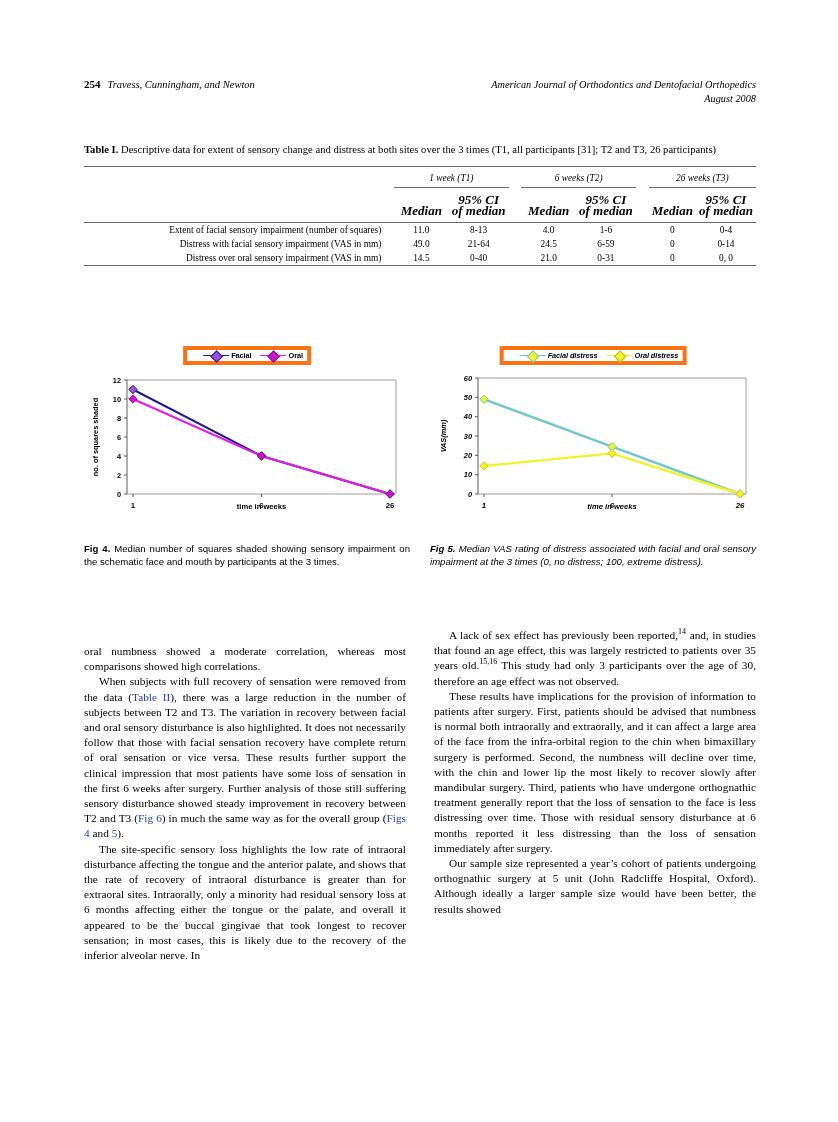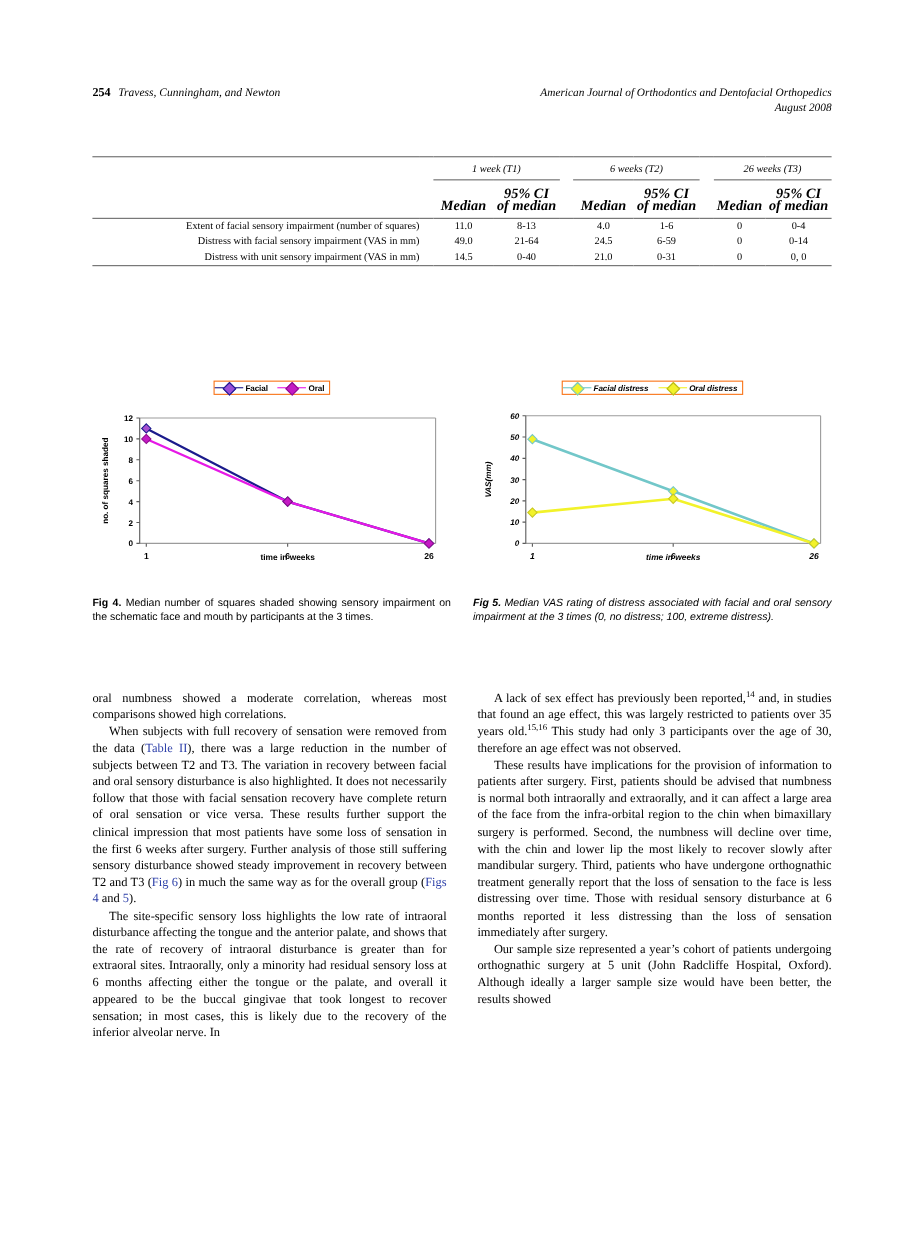--- a/index.html
+++ b/index.html
@@ -158,23 +158,23 @@
   .chart-area {
     position: relative;
     width: 326px;
     height: 190px;
   }
   .legend {
     position: absolute;
     top: 2px;
     left: 50%;
     transform: translateX(-50%);
-    border: 1px solid #f97316;
+    border: 4px solid #f97316;
     background: #ffffff;
-    padding: 1px 4px 1px 0;
+    padding: 1px 4px 1px 16px;
     display: flex;
     align-items: center;
     gap: 9px;
     white-space: nowrap;
   }
   .legend-item {
     display: flex;
     align-items: center;
     gap: 2px;
   }
@@ -223,21 +223,21 @@
   
   .col {
     position: absolute;
     top: 612px;
     width: 322px;
     font-size: 11.3px;
     line-height: 15.2px;
     text-align: justify;
     text-justify: inter-word;
   }
-  .col-left { left: 84px; }
+  .col-left { left: 84px; margin-top: 16px; }
   .col-right { left: 434px; }
   .col p {
     margin: 0;
   }
   .col p.indent {
     text-indent: 15px;
   }
   a.xref {
     color: #2b3ea8;
     text-decoration: none;
@@ -257,20 +257,24 @@
     <div class="runhead-left">
       <span class="folio">254</span><span>Travess, Cunningham, and Newton</span>
     </div>
     <div class="runhead-right">
       <div>American Journal of Orthodontics and Dentofacial Orthopedics</div>
       <div>August 2008</div>
     </div>
   </div>
 
   <div class="table-wrap">
+    <div class="table-caption">
+      <span class="tlabel">Table I.</span>
+      <span>Descriptive data for extent of sensory change and distress at both sites over the 3 times (T1, all participants [31]; T2 and T3, 26 participants)</span>
+    </div>
 
     <table class="data">
       <colgroup>
         <col style="width:306px">
         <col style="width:14px">
         <col style="width:56px">
           <col style="width:62px">
         <col style="width:14px">
         <col style="width:56px">
           <col style="width:62px">
@@ -350,21 +354,21 @@
             <td class="numcell">49.0</td>
             <td class="numcell">21-64</td>
             <td class="spacer-col"></td>
             <td class="numcell">24.5</td>
             <td class="numcell">6-59</td>
             <td class="spacer-col"></td>
             <td class="numcell">0</td>
             <td class="numcell">0-14</td>
           </tr>
           <tr>
-            <td class="rowlabel">Distress with unit sensory impairment (VAS in mm)</td>
+            <td class="rowlabel">Distress over oral sensory impairment (VAS in mm)</td>
             <td class="spacer-col"></td>
             <td class="numcell">14.5</td>
             <td class="numcell">0-40</td>
             <td class="spacer-col"></td>
             <td class="numcell">21.0</td>
             <td class="numcell">0-31</td>
             <td class="spacer-col"></td>
             <td class="numcell">0</td>
             <td class="numcell">0, 0</td>
           </tr>

